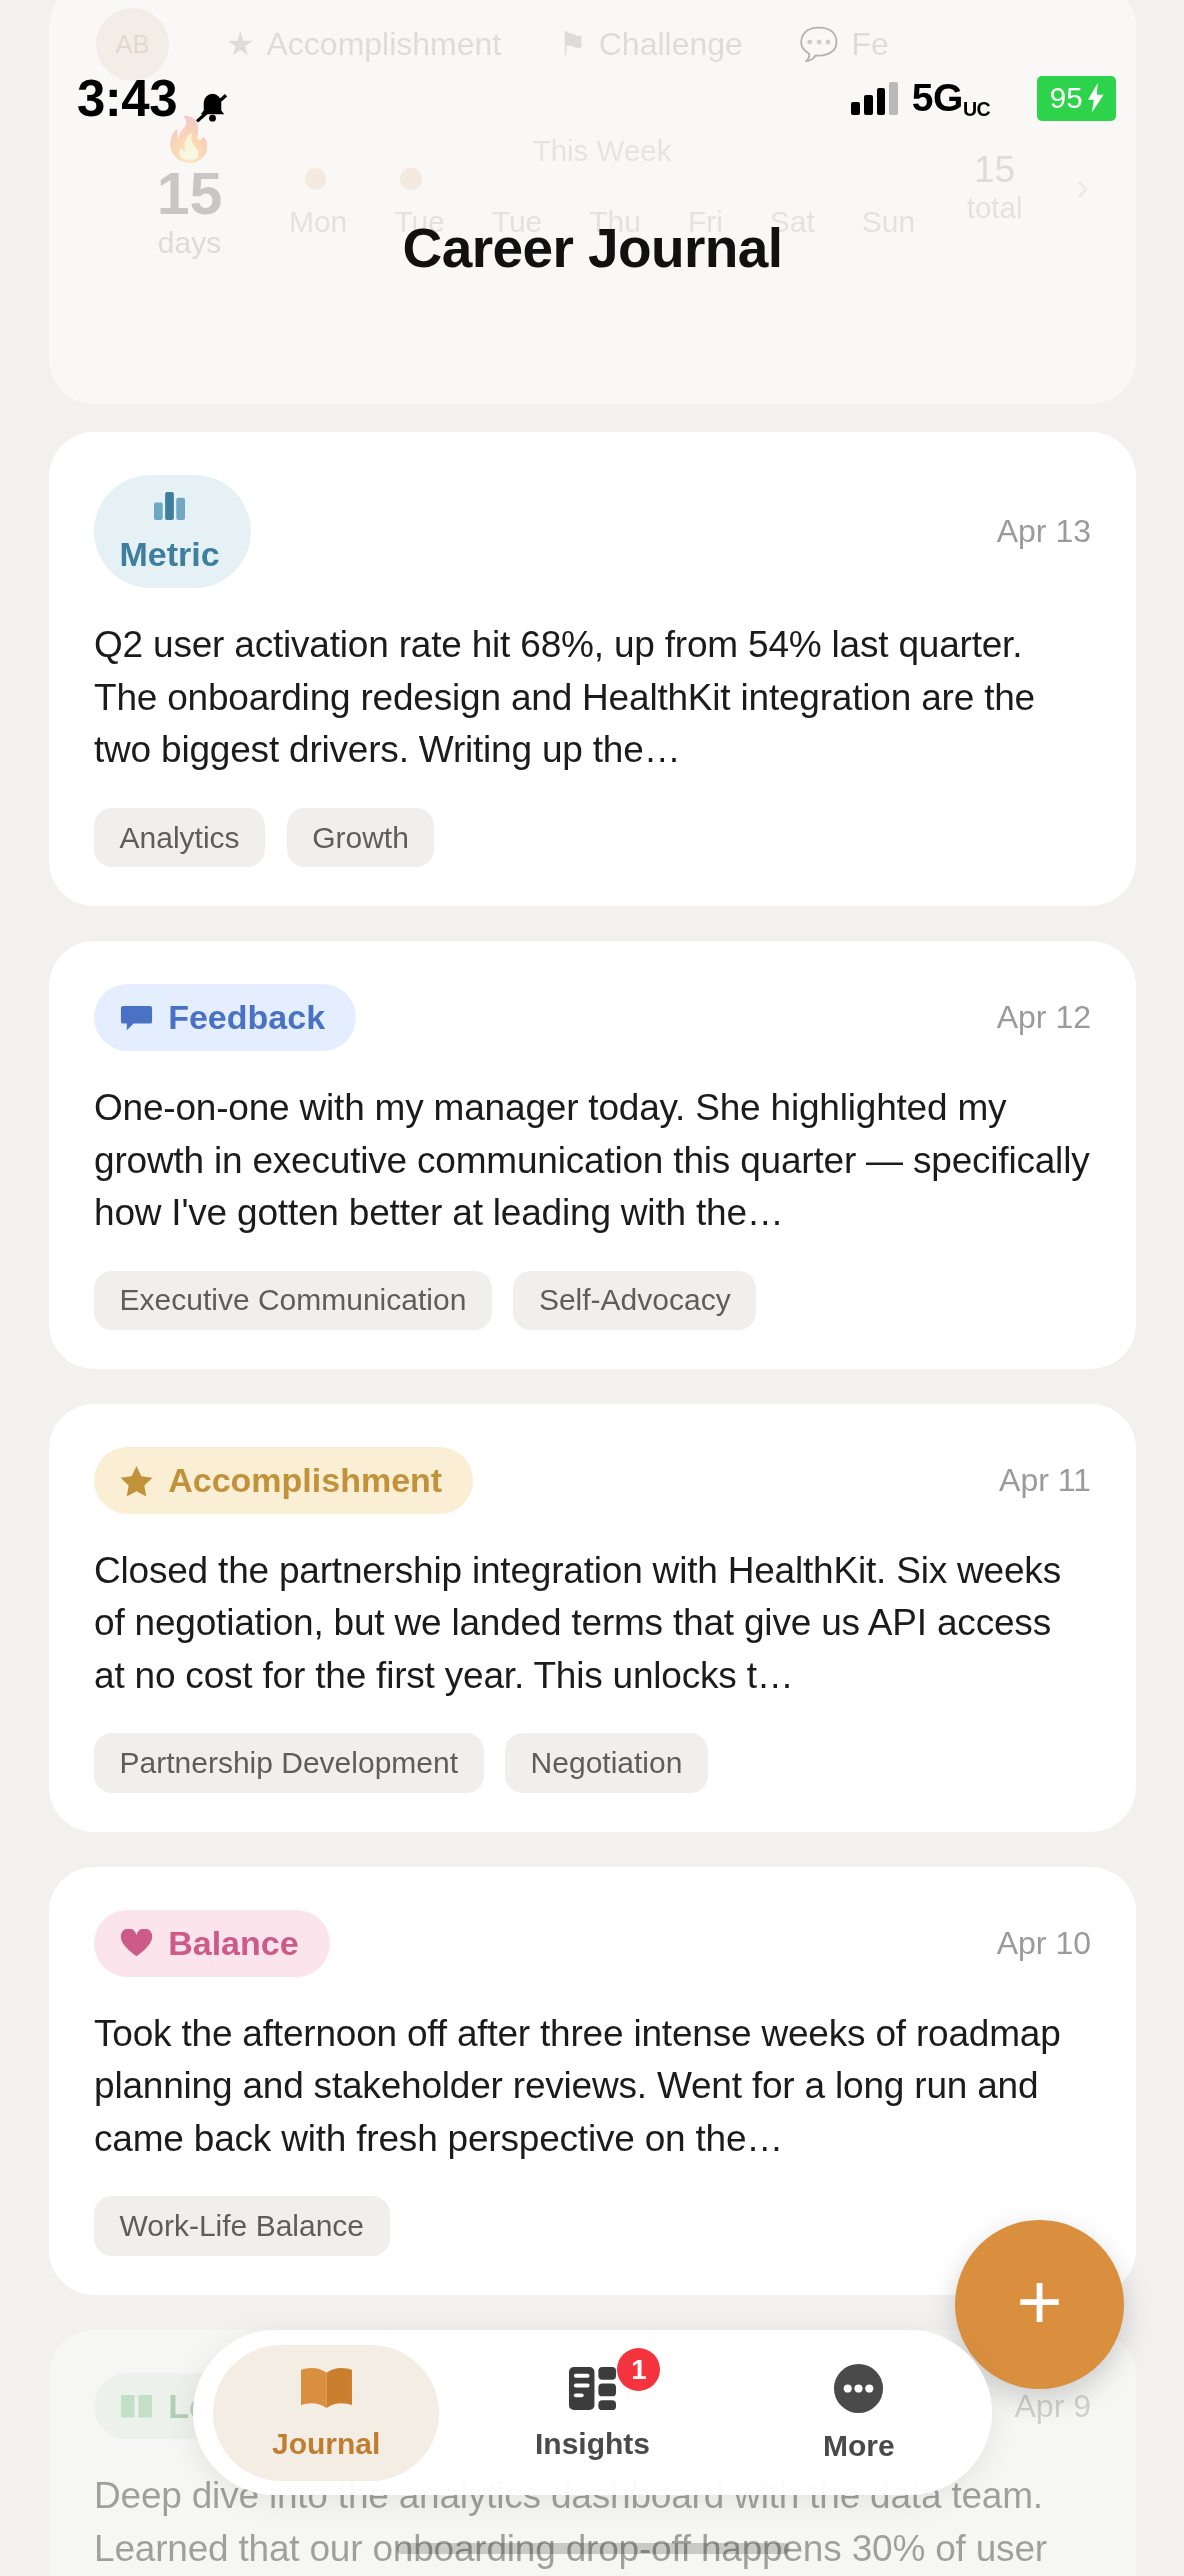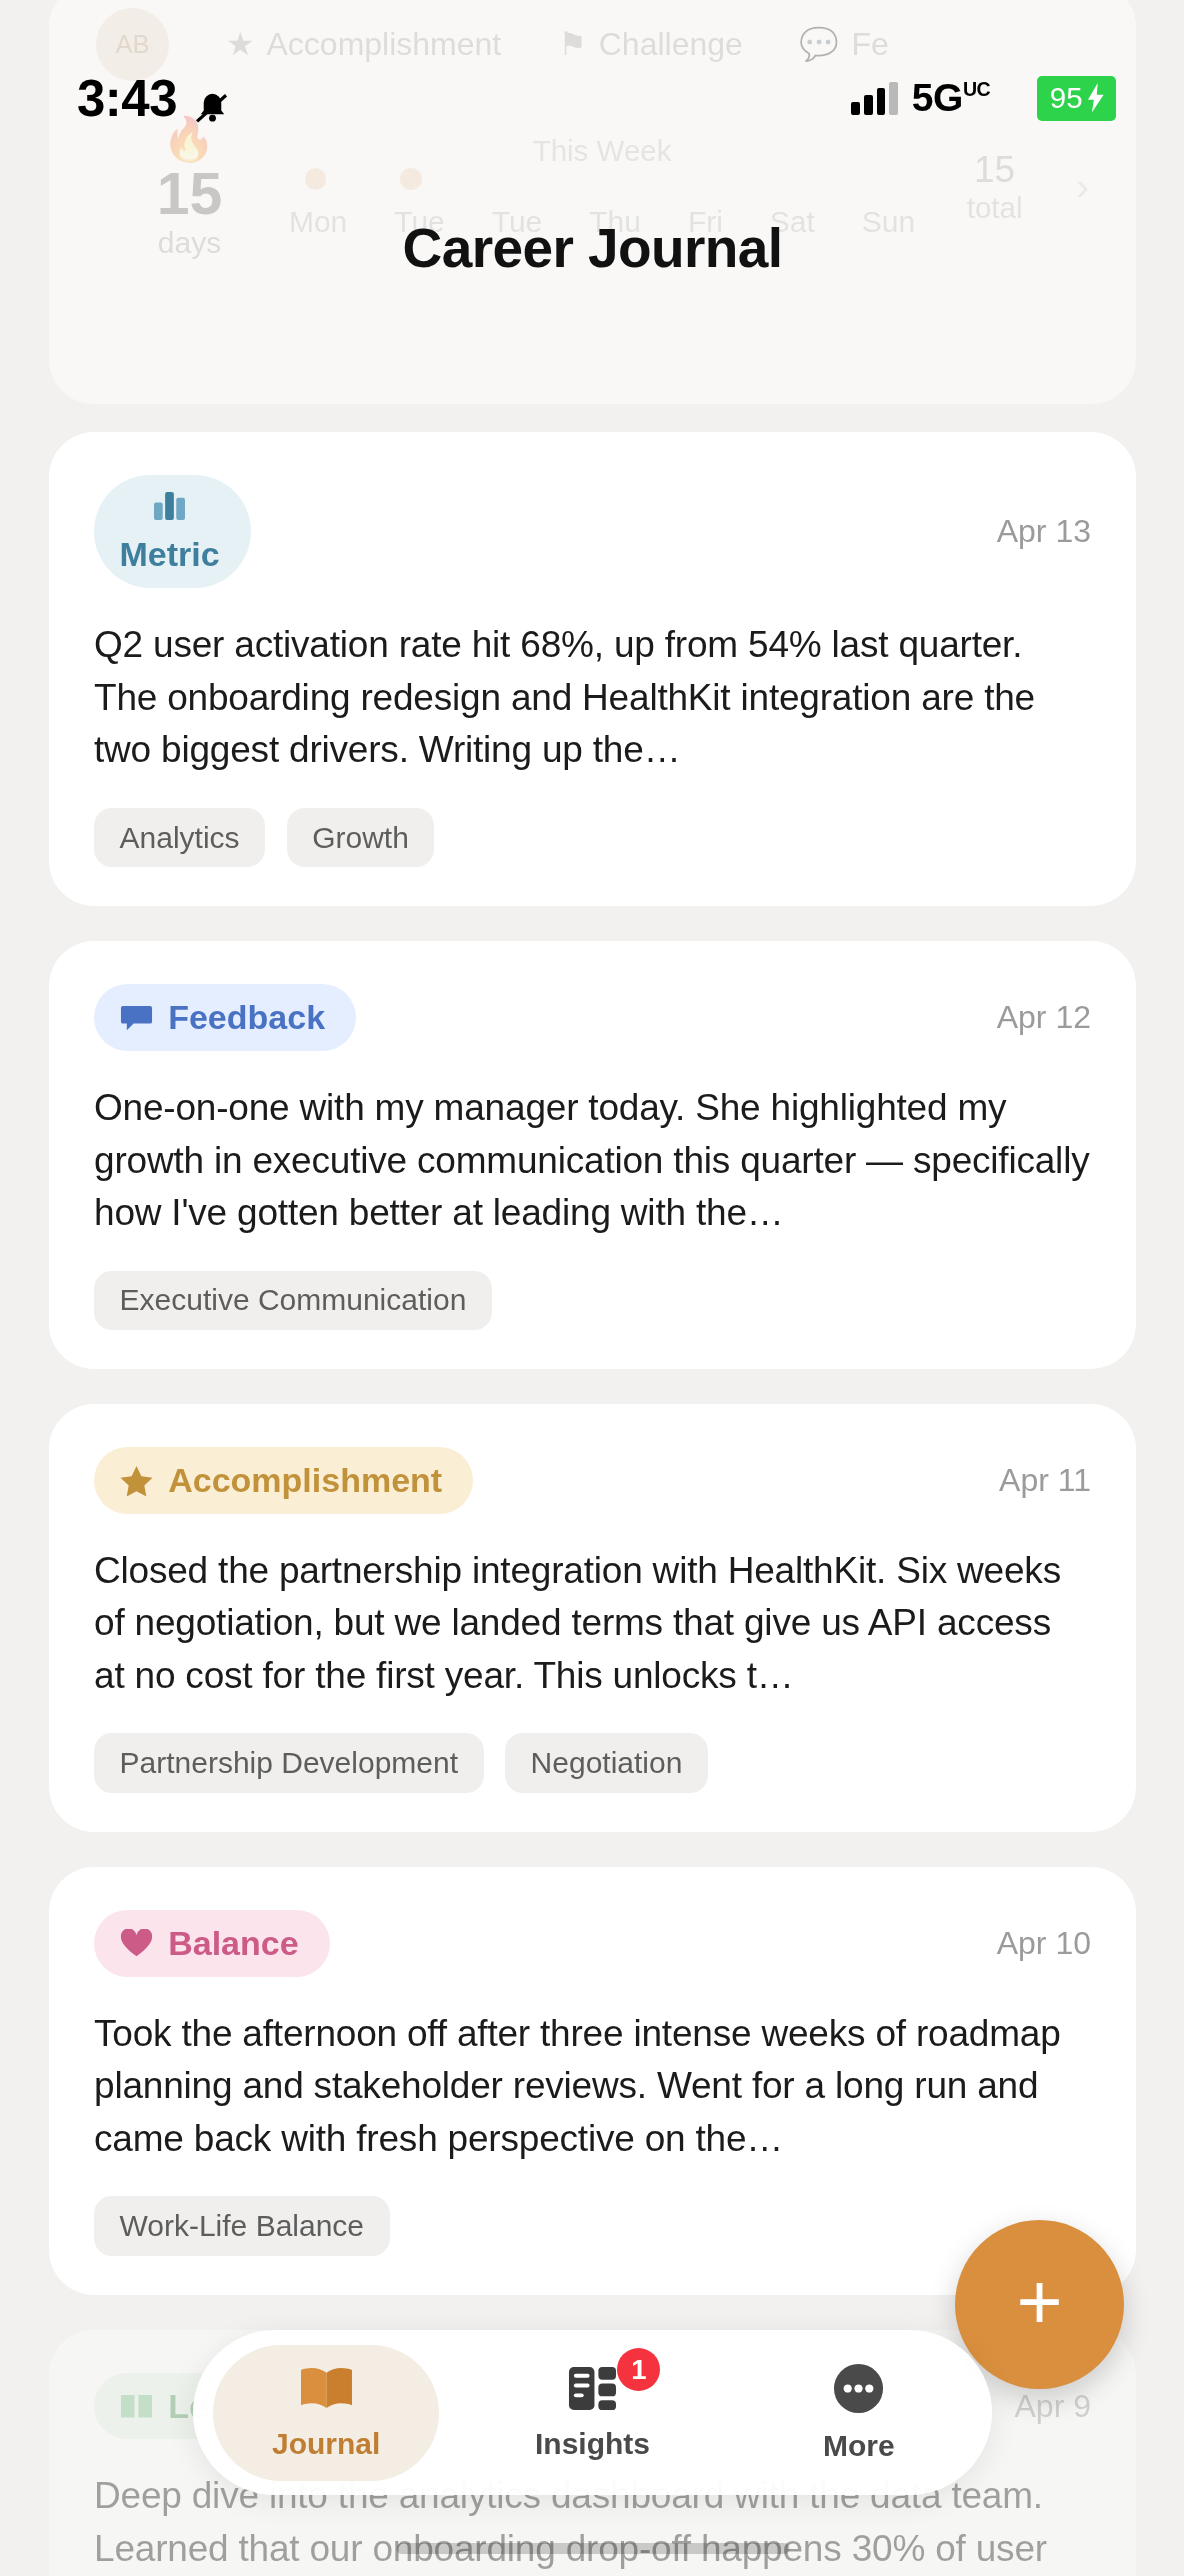--- a/index.html
+++ b/index.html
@@ -67,21 +67,21 @@
   .sig-bars i:nth-child(1) { height: 12.8px; }
   .sig-bars i:nth-child(2) { height: 19.6px; }
   .sig-bars i:nth-child(3) { height: 26.5px; }
   .sig-bars i:nth-child(4) { height: 33px; background: #b9b9b9; }
   .net-label {
     font-size: 39px;
     font-weight: 600;
     color: #000;
     letter-spacing: -0.5px;
     display: flex;
-    align-items: flex-start;
+    align-items: flex-end;
   }
   .net-label sup {
     font-size: 19.6px;
     line-height: 1;
     margin-top: 3.9px;
     font-weight: 600;
   }
   .battery {
     background: #2dd34a;
     border-radius: 5px;
@@ -435,20 +435,21 @@
                 <path d="M3 3 h28 a2 2 0 0 1 2 2 v14 a2 2 0 0 1-2 2 H14 L7 28 v-7 H3 a2 2 0 0 1-2-2 V5 a2 2 0 0 1 2-2 z" fill="#4a72c4"></path>
               </svg>
           </span>
           <span>Feedback</span>
         </div>
         <div class="card-date">Apr 12</div>
       </div>
       <div class="card-body">One-on-one with my manager today. She highlighted my growth in executive communication this quarter — specifically how I've gotten better at leading with the…</div>
       <div class="tags">
         <span class="tag">Executive Communication</span>
+        <span class="tag">Self-Advocacy</span>
       </div>
     </div>
 
     <div class="card">
       <div class="card-head">
         <div class="pill" style="background:#faeed4;color:#c2923b;">
           <span class="gl">
             <svg width="33" height="31" viewBox="0 0 34 32">
                 <path d="M17 1 l5 10.5 11.5 1.6 -8.4 8 2 11.4 -10.1-5.4 -10.1 5.4 2-11.4 -8.4-8 11.5-1.6 z" fill="#c2923b"></path>
               </svg>

